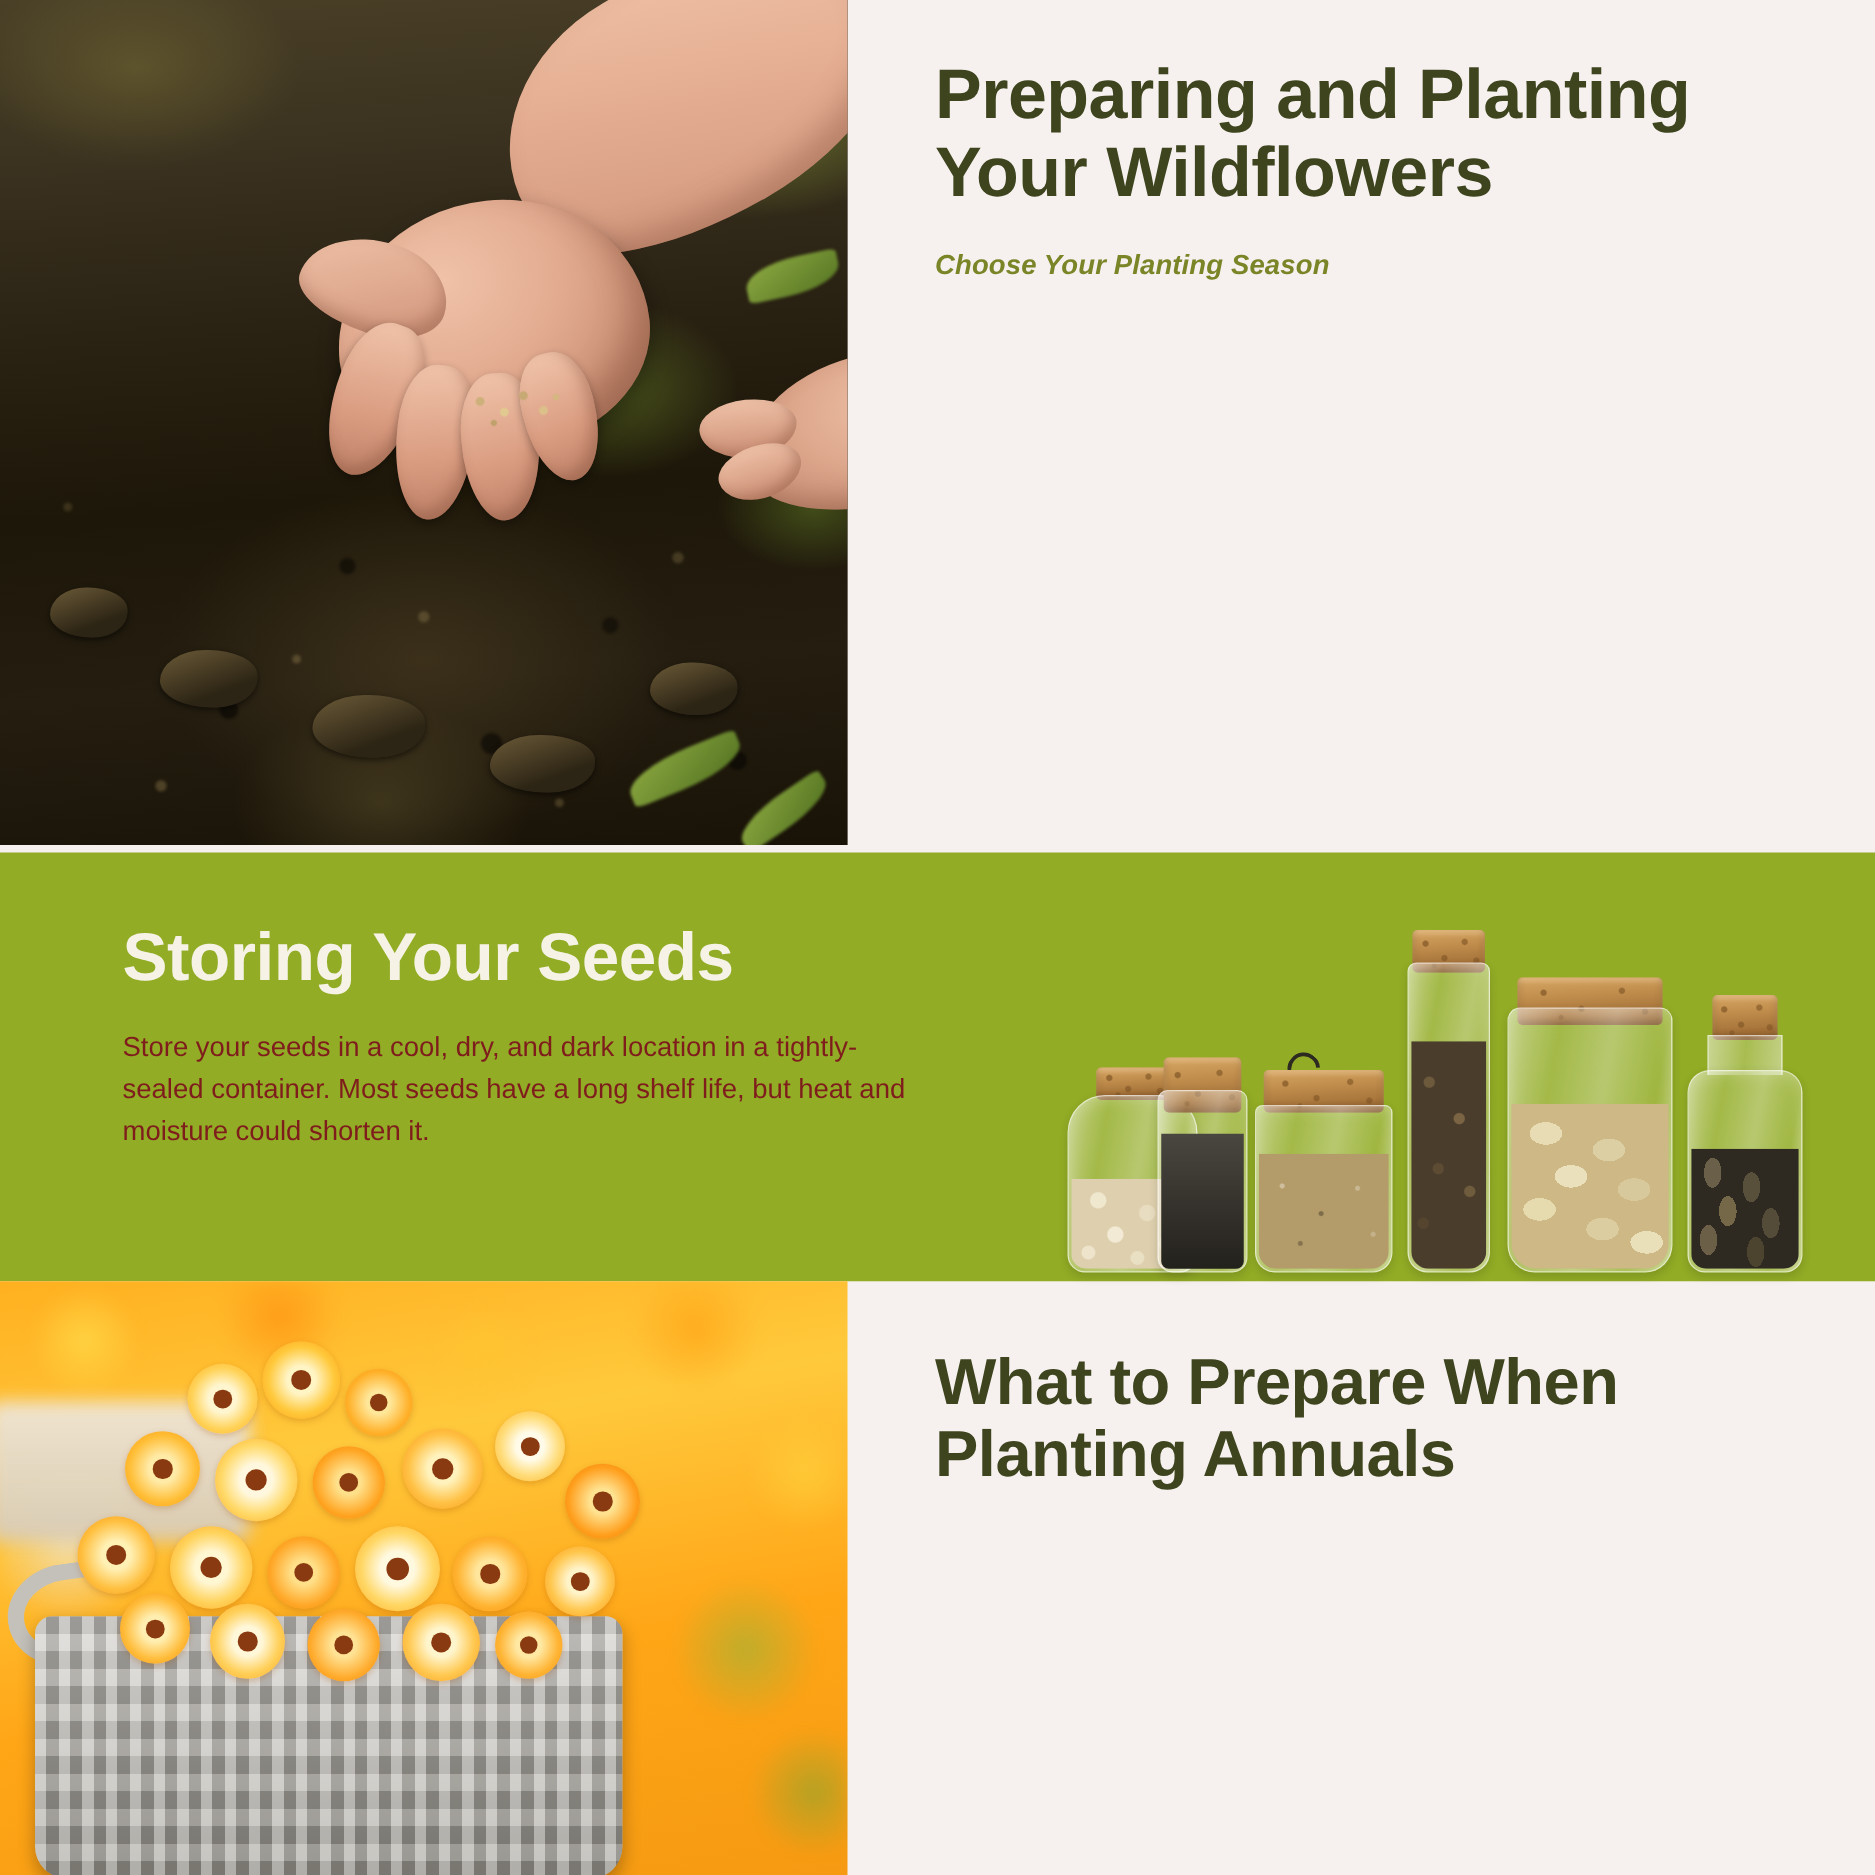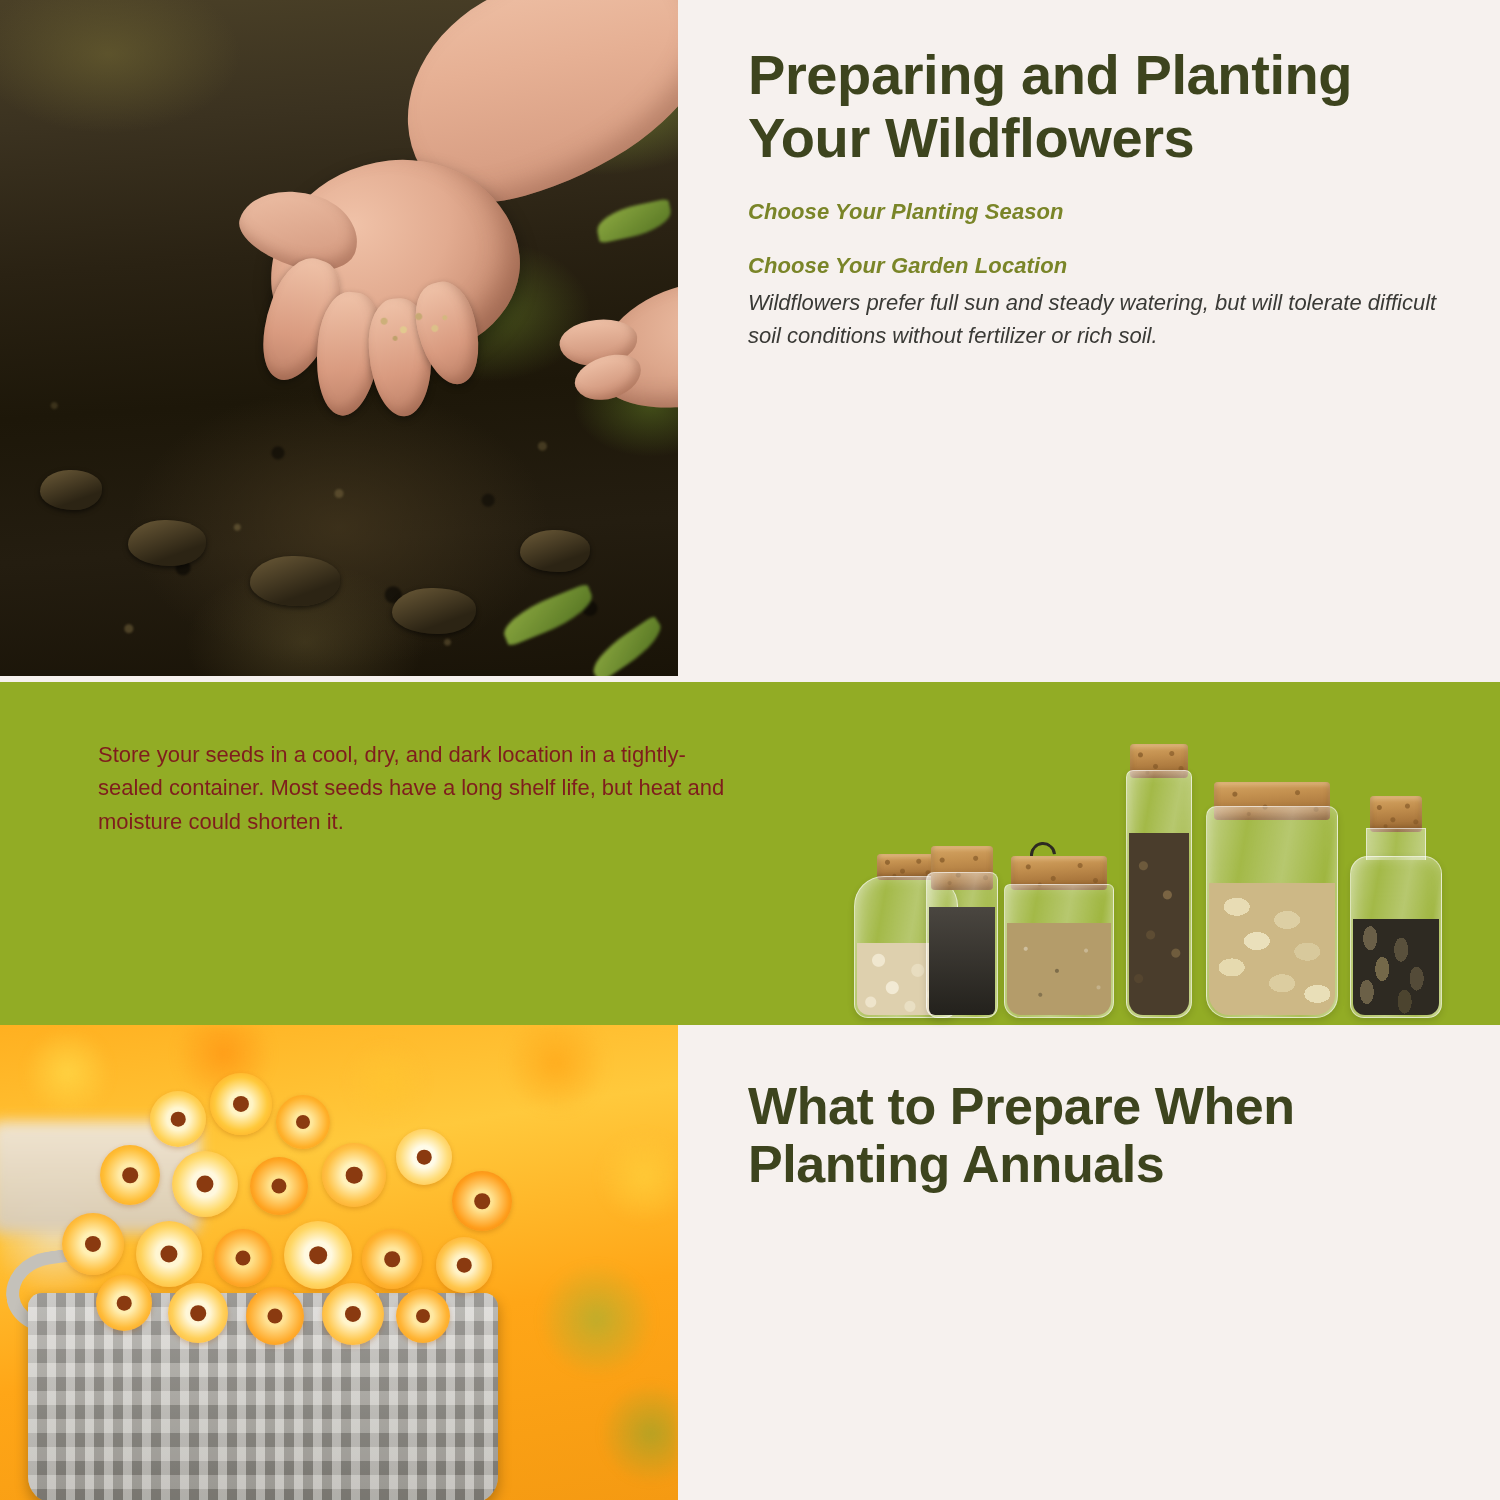--- a/index.html
+++ b/index.html
@@ -327,30 +327,27 @@
       </div>
     </div>
 
     <div class="sec1-text">
       <h1 class="title">Preparing and Planting Your Wildflowers</h1>
 
       <div class="blocks">
         <div class="block">
           <div class="sub">Choose Your Planting Season</div>
         </div>
-        <div class="block">
-          <div class="sub">Choose Your Garden Location</div>
-          <div class="body">Wildflowers prefer full sun and steady watering, but will tolerate difficult soil conditions without fertilizer or rich soil.</div>
-        </div>
       </div>
     </div>
   </div>
 
   <div class="sec2">
     <div class="sec2-text">
+      <h2 class="band-title">Storing Your Seeds</h2>
       <div class="band-body">Store your seeds in a cool, dry, and dark location in a tightly-sealed container. Most seeds have a long shelf life, but heat and moisture could shorten it.</div>
     </div>
   </div>
 
   <div class="jars">
 
     <div class="jar" style="left:6px; width:104px; height:142px;">
       <div class="cork" style="top:-22px; width:58px; height:26px;"></div>
       <div class="glass" style="height:142px; border-radius:30px 30px 14px 14px;">
         <div class="fill s-white" style="height:72px; border-radius:0 0 12px 12px;"></div>

